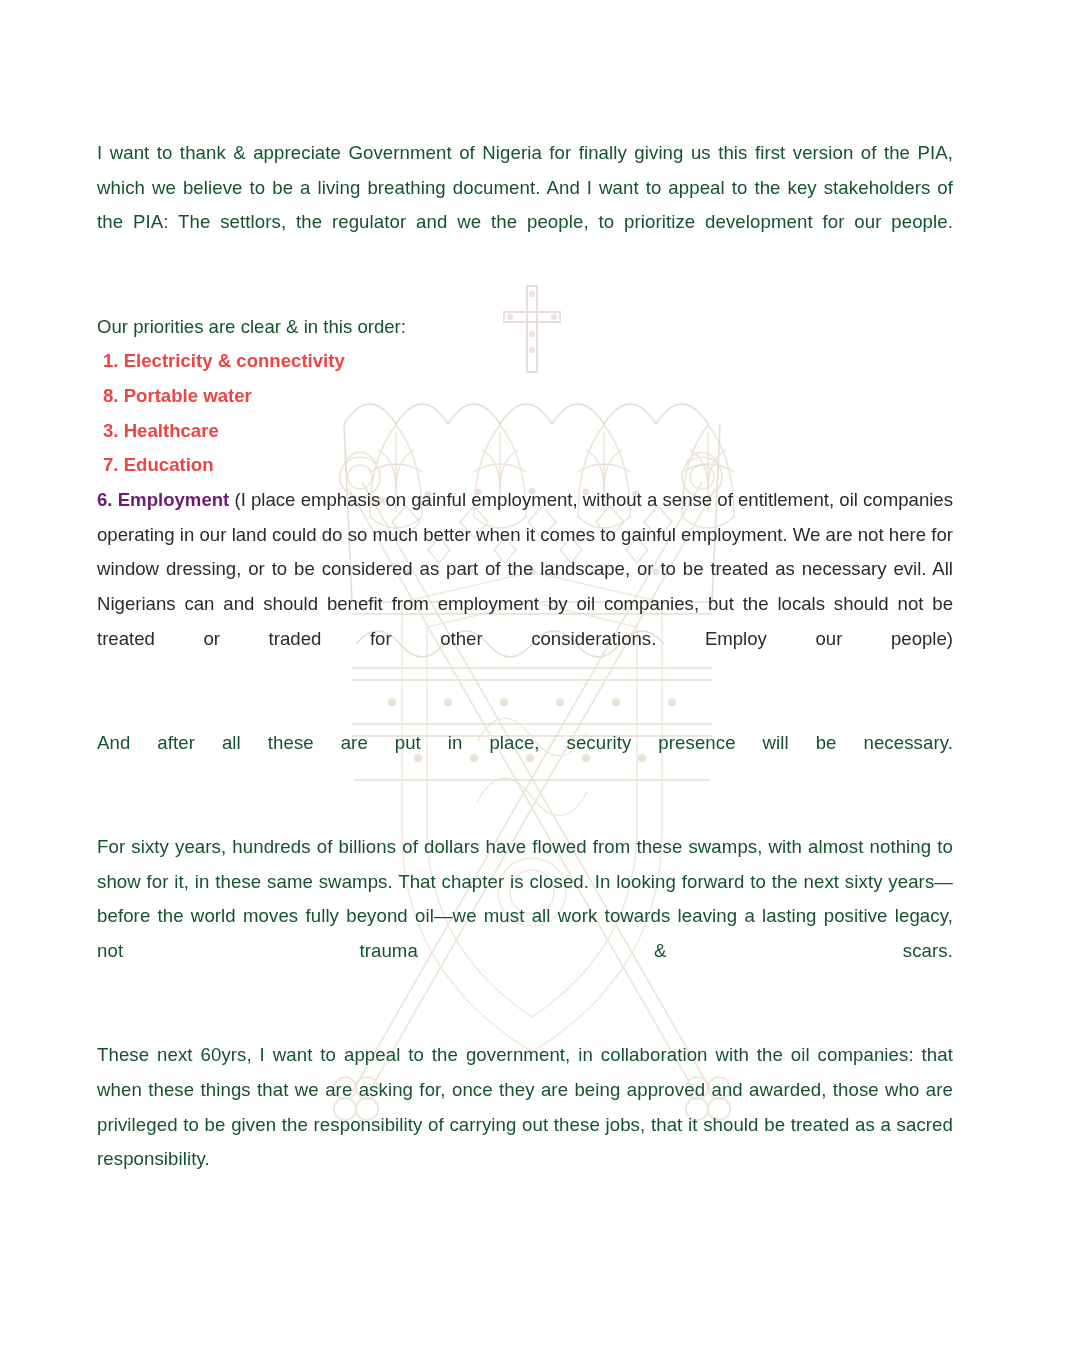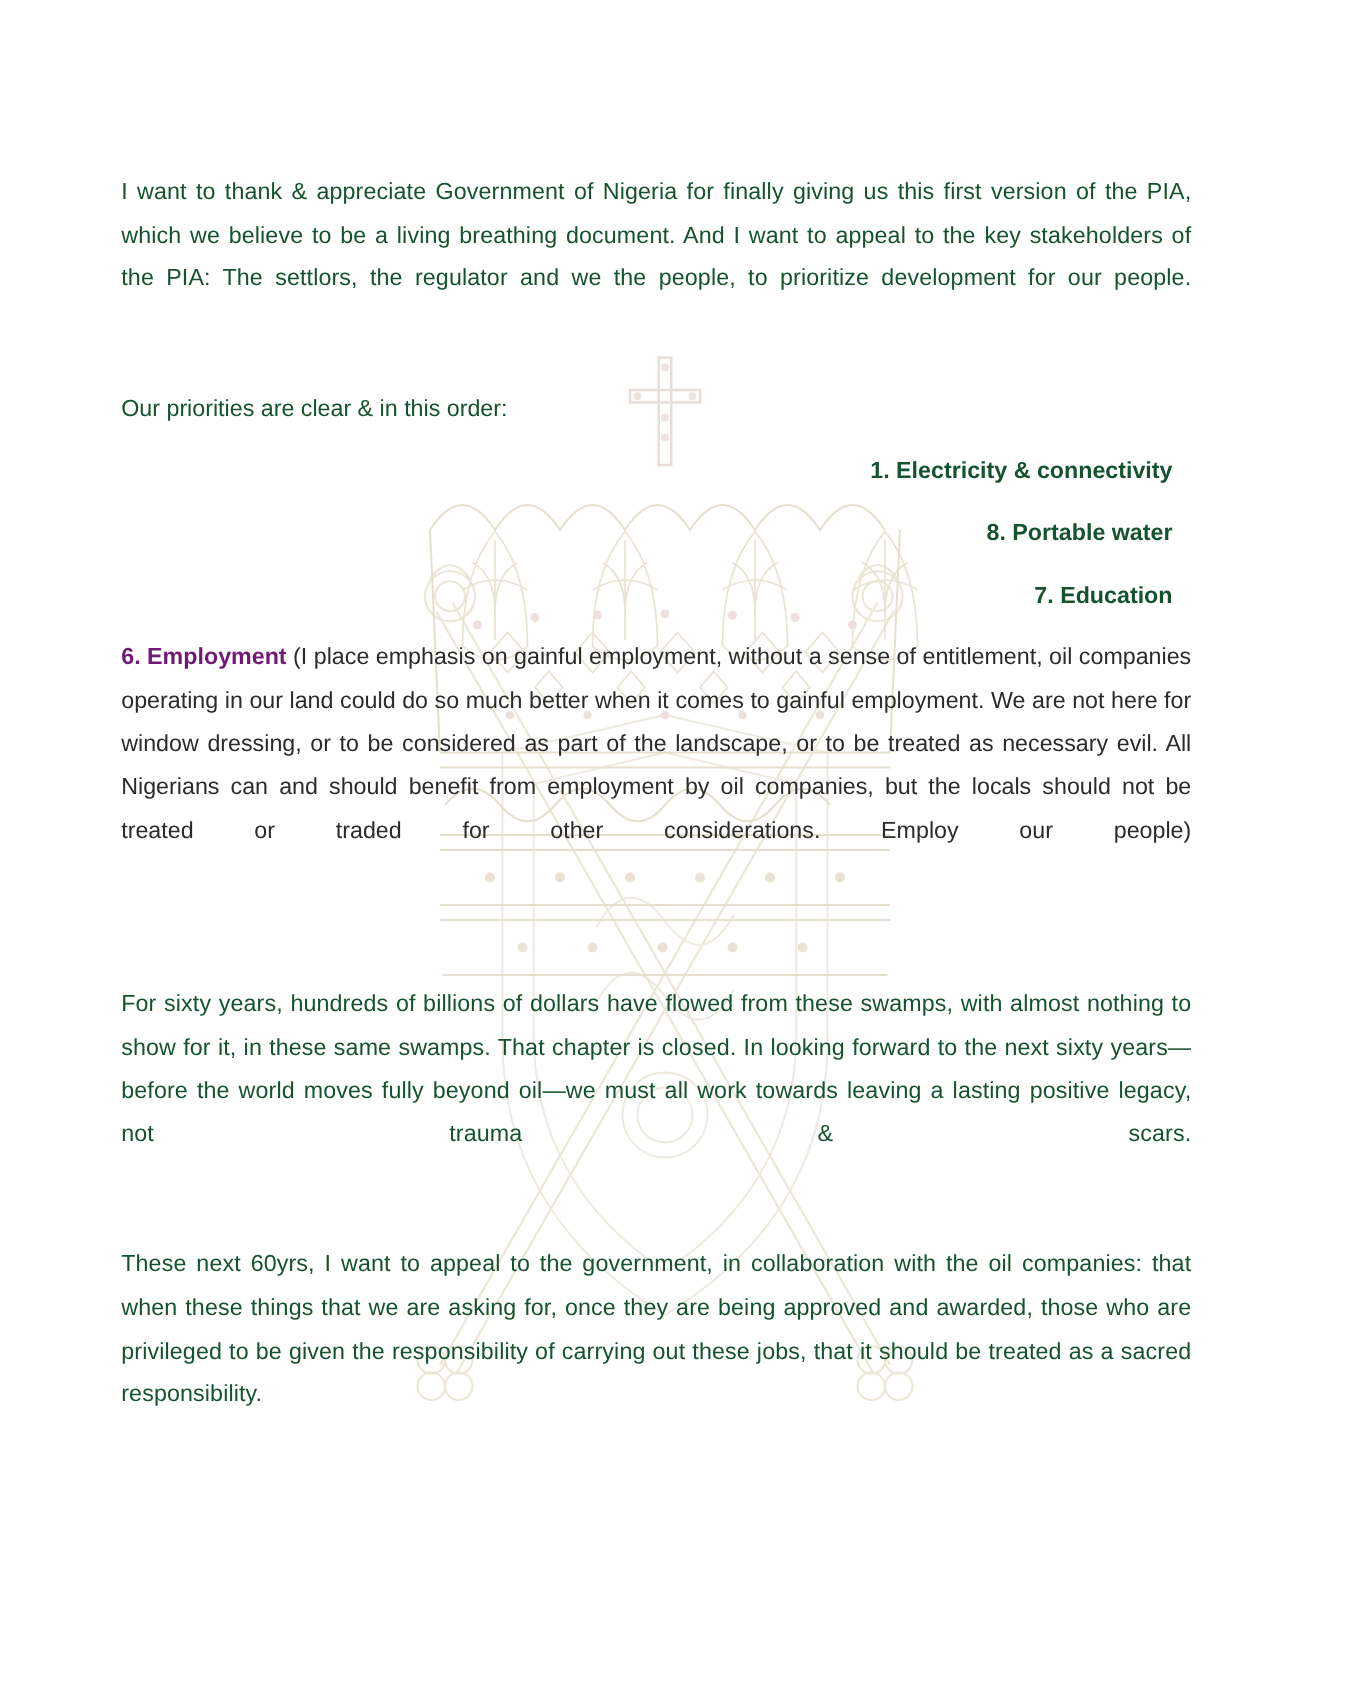--- a/index.html
+++ b/index.html
@@ -58,27 +58,27 @@
 
   .intro {
     margin: 0;
     font-size: 18.6px;
     line-height: 34.7px;
     text-align: left;
     color: #14532d;
   }
 
   .list-item {
-    margin: 15px;
+    margin: 0;
     font-size: 18.6px;
     line-height: 34.7px;
     font-weight: 700;
-    text-align: right;
+    text-align: left;
     padding-left: 6px;
-    color: #14532d;
+    color: #ef4444;
   }
 
   
   .item-six {
     margin: 0;
     font-size: 18.6px;
     line-height: 34.7px;
     text-align: justify;
     text-justify: inter-word;
     color: #2b2b2b;
@@ -258,27 +258,29 @@
 <main id="page">
 
   <p class="para">I want to thank &amp; appreciate Government of Nigeria for finally giving us this first version of the PIA, which we believe to be a living breathing document. And I want to appeal to the key stakeholders of the PIA: The settlors, the regulator and we the people, to prioritize development for our people.</p>
 
   <div class="spacer"></div>
 
   <p class="intro">Our priorities are clear &amp; in this order:</p>
 
   <p class="list-item">1. Electricity &amp; connectivity</p>
   <p class="list-item">8. Portable water</p>
+  <p class="list-item">3. Healthcare</p>
   <p class="list-item">7. Education</p>
 
   <p class="item-six"><span class="lead">6. Employment</span><span> (I place emphasis on gainful employment, without a sense of entitlement, oil companies operating in our land could do so much better when it comes to gainful employment. We are not here for window dressing, or to be considered as part of the landscape, or to be treated as necessary evil. All Nigerians can and should benefit from employment by oil companies, but the locals should not be treated or traded for other considerations. Employ our people)</span></p>
 
 
   <div class="spacer"></div>
 
+  <p class="para">And after all these are put in place, security presence will be necessary.</p>
 
   <div class="spacer"></div>
 
   <p class="para">For sixty years, hundreds of billions of dollars have flowed from these swamps, with almost nothing to show for it, in these same swamps. That chapter is closed. In looking forward to the next sixty years—before the world moves fully beyond oil—we must all work towards leaving a lasting positive legacy, not trauma &amp; scars.</p>
 
   <div class="spacer"></div>
 
   <p class="para">These next 60yrs, I want to appeal to the government, in collaboration with the oil companies: that when these things that we are asking for, once they are being approved and awarded, those who are privileged to be given the responsibility of carrying out these jobs, that it should be treated as a sacred responsibility.</p>
 
 </main>

